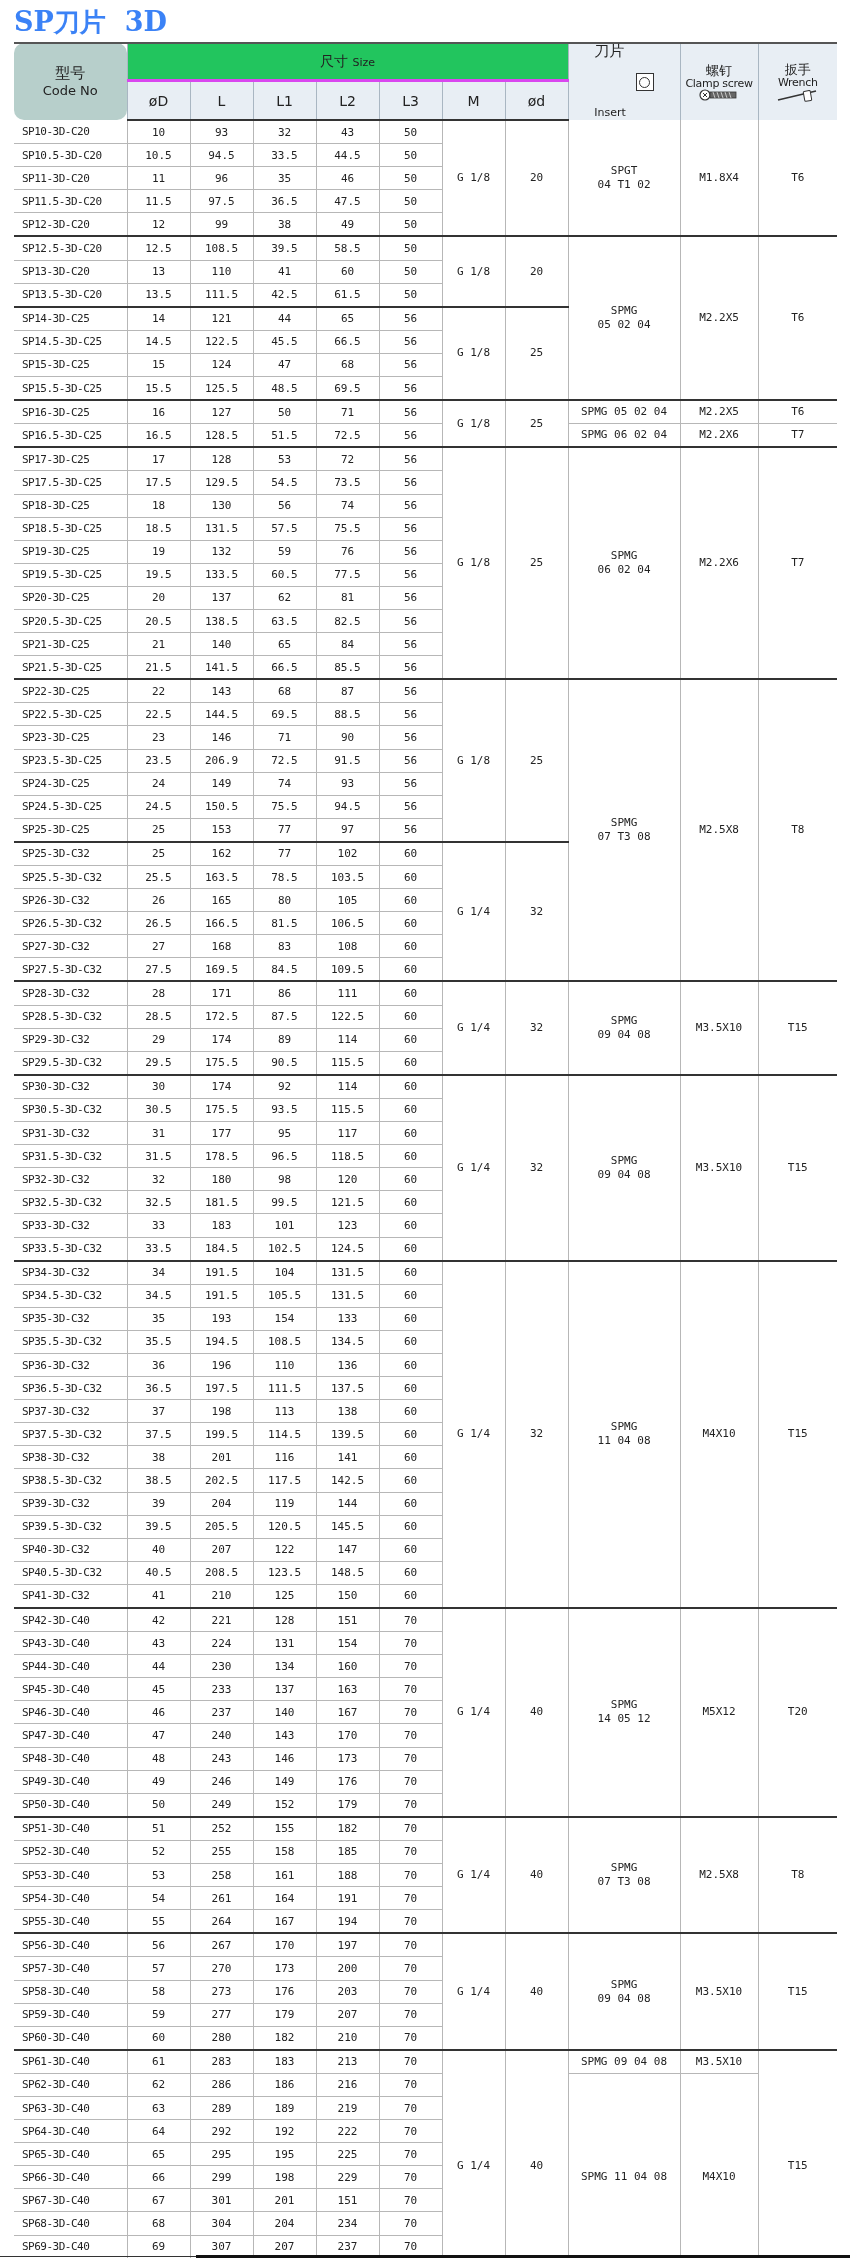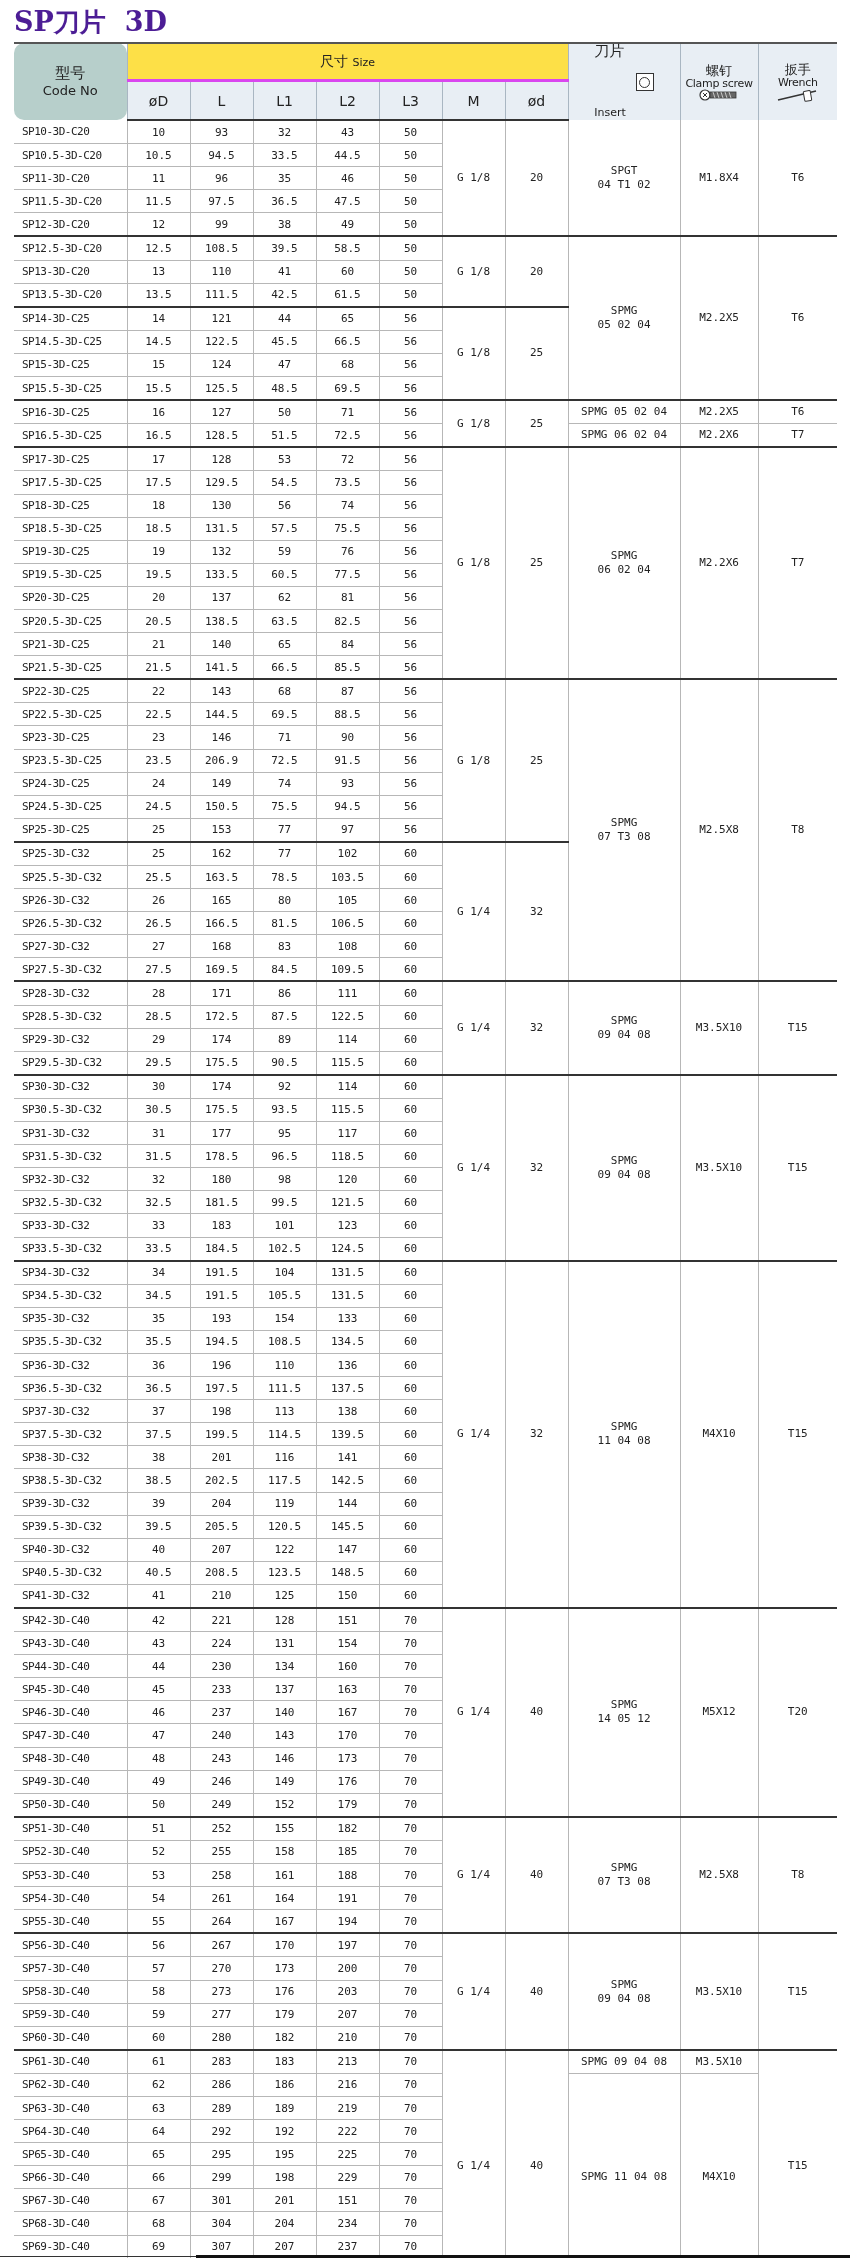--- a/index.html
+++ b/index.html
@@ -1,35 +1,35 @@
 <!DOCTYPE html>
 <html><head>
 <meta charset="utf-8">
 <style>
   html, body { margin: 0; padding: 0; background: #ffffff; }
   body { width: 850px; height: 2258px; position: relative; overflow: hidden; font-family: "DejaVu Sans", sans-serif; }
   .title {
     position: absolute; left: 14px; top: 4px; height: 36px; line-height: 36px;
-    font-family: "DejaVu Serif", serif; font-weight: bold; font-size: 27px; color: #4c1d95; letter-spacing: 0px;
+    font-family: "DejaVu Serif", serif; font-weight: bold; font-size: 27px; color: #3b82f6; letter-spacing: 0px;
   }
   .title .cn { font-family: "DejaVu Sans", sans-serif; font-weight: bold; font-size: 26px; }
   table.spec {
     position: absolute; left: 14px; top: 42px; width: 823px;
     border-collapse: collapse; table-layout: fixed;
     border-top: 2px solid #555; border-bottom: 2px solid #333;
   }
   table.spec col.c-code { width: 113px; }
   table.spec col.c-num { width: 63px; }
   table.spec col.c-ins { width: 112px; }
   table.spec col.c-scr { width: 78px; }
   table.spec col.c-wr { width: 79px; }
   th { font-weight: normal; color: #222; padding: 0; border-left: 1px solid #a9b6c2; }
   th.code-h { background: #b7cfcb; border-left: none; height: 47px; line-height: 17px; font-size: 13px; border-radius: 10px; }
   th.code-h .cn { font-size: 15px; display:block; }
-  th.size-h { background: #fde047; height: 23px; font-size: 14px; }
+  th.size-h { background: #22c55e; height: 23px; font-size: 14px; }
   th.size-h small { font-size: 11px; }
   th.sub-h { background: #e8eef4; height: 24px; font-size: 14px; border-top: 3px solid #d946ef; }
   th.grp-h { background: #e8eef4; font-size: 12px; line-height: 12px; vertical-align: middle; }
   .ins-wrap { display:flex; align-items:center; justify-content:center; gap:10px; }
   .ins-text { text-align:left; font-size: 15px; line-height: 14px; }
   .ins-text small { font-size: 11px; display:block;margin-top:48px; }
   .ins-icon { width: 16px; height: 16px; border: 1.5px solid #333; background:#fff; display:flex; align-items:center; justify-content:center; }
   .ins-icon i { width: 9px; height: 9px; border-radius: 50%; border: 1px solid #333; display:block; }
   .hdr-cn { font-size: 13px; display:block; line-height: 15px; }
   .hdr-en { font-size: 11px; display:block; line-height: 11px; letter-spacing:-0.3px; }

